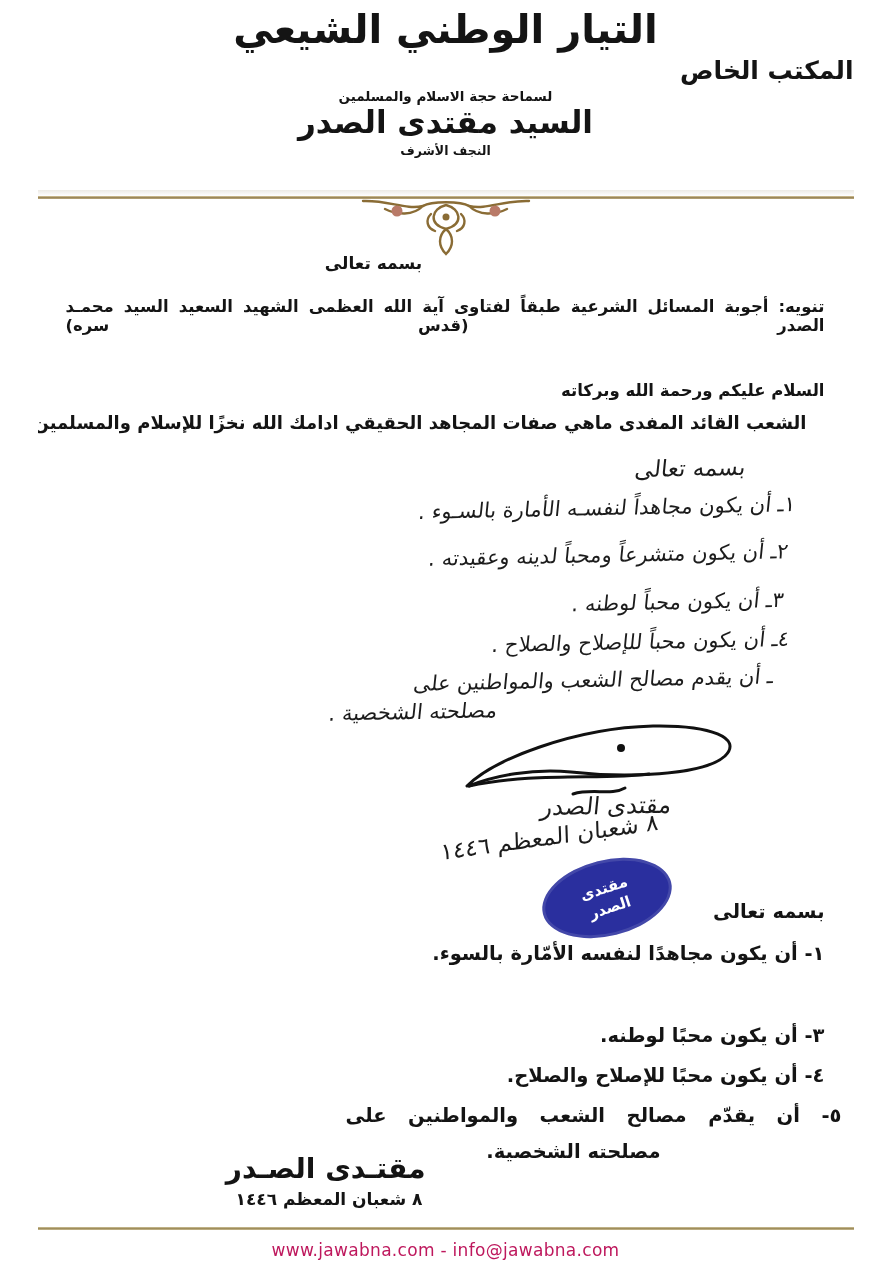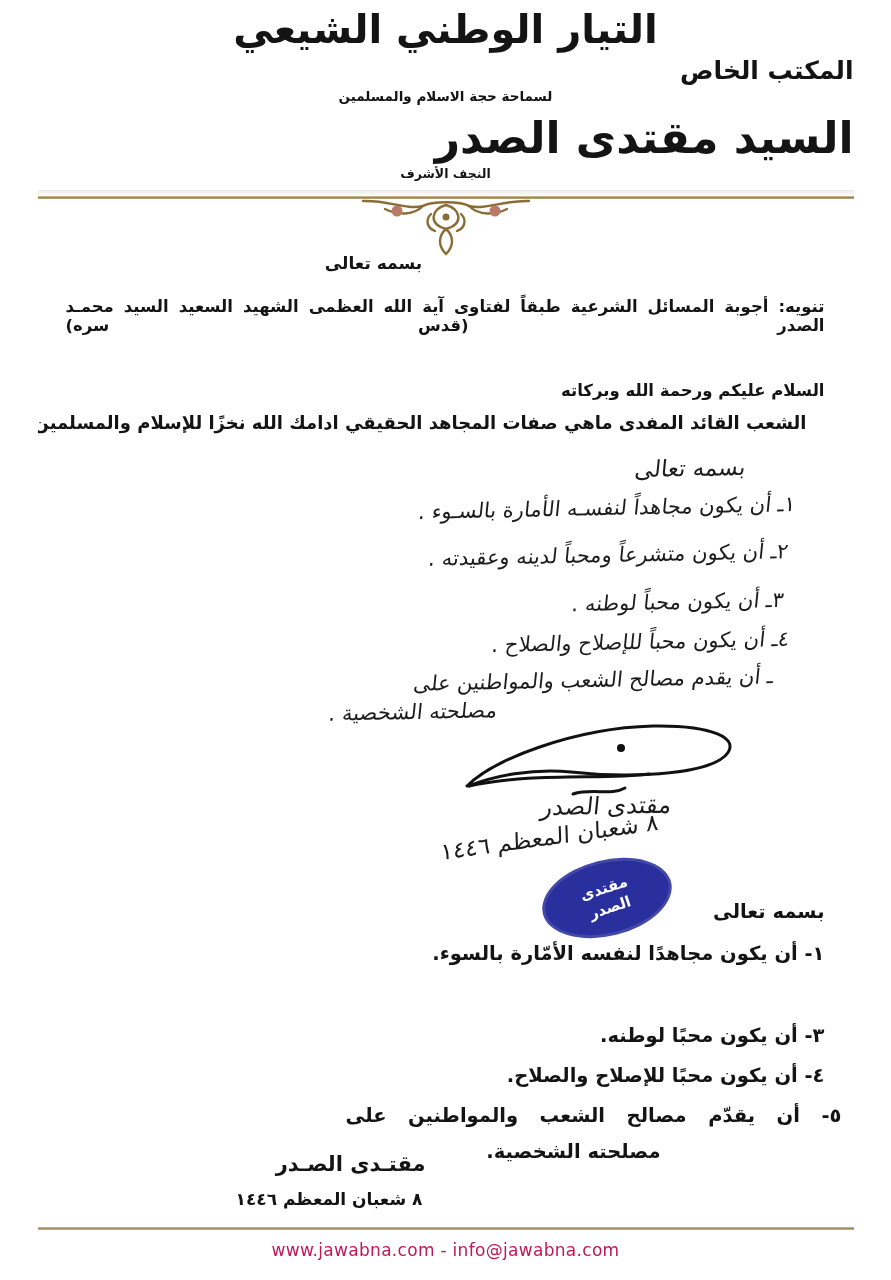--- a/index.html
+++ b/index.html
@@ -11,21 +11,21 @@
     overflow:hidden;
     font-family:"DejaVu Sans",sans-serif;
     color:#141414;
     direction:rtl;
   }
   
   .letterhead{position:absolute;top:4px;left:0;right:0;text-align:center;}
   .lh-org{font-size:40px;font-weight:bold;letter-spacing:-1px;line-height:1.25;}
   .lh-office{font-size:25px;font-weight:bold;margin-top:2px;text-align:right;}
   .lh-eminence{font-size:13.5px;font-weight:bold;margin-top:3px;}
-  .lh-leader{font-size:44px;font-weight:bold;margin-top:9px;line-height:1.15;text-align:right;}
+  .lh-leader{font-size:31px;font-weight:bold;margin-top:1px;line-height:1.15;}
   .lh-city{font-size:12.5px;font-weight:bold;margin-top:2px;}
   
   .scanband{position:absolute;top:190px;left:0;right:0;height:6px;
     background:linear-gradient(#eceae4,#ffffff);}
   .gold-rule{position:absolute;top:196px;left:0;right:0;height:3px;
     background:linear-gradient(#d9c99c,#8f7a4e 60%,#c7b68a);}
   .ornament{position:absolute;top:198px;left:50%;transform:translateX(-50%);}
   
   .basmala-top{position:absolute;top:253px;left:50%;transform:translateX(-50%);
     margin-left:-72px;font-size:17px;font-weight:bold;white-space:nowrap;}
@@ -39,21 +39,21 @@
   .sig-svg{position:absolute;left:415px;top:720px;}
   
   .stamp{position:absolute;left:503px;top:860px;width:132px;height:76px;
     border-radius:50%;display:flex;align-items:center;justify-content:center;
     transform:rotate(-14deg);box-shadow:inset 0 0 0 3px rgba(255,255,255,.12);}
   .stamp span{color:#ffffff;font-weight:bold;font-size:15px;text-align:center;
     line-height:1.3;transform:rotate(-4deg);width:80px;}
   
   .tline{position:absolute;font-weight:bold;font-size:19.5px;white-space:nowrap;}
   .tline.stretch{white-space:normal;text-align:justify;text-align-last:justify;}
-  .t-sign{font-size:21px;letter-spacing:1px;}
+  .t-sign{font-size:28px;letter-spacing:1px;}
   .t-date{font-size:17px;}
   
   .footer-rule{position:absolute;top:1227px;left:0;right:0;height:3px;
     background:linear-gradient(#cfc39b,#968350 60%,#d6caa4);}
   .footer-contact{position:absolute;top:1240px;left:0;right:0;text-align:center;
     direction:ltr;font-size:17px;letter-spacing:.3px;}
 </style>
 </head>
 <body>
 

